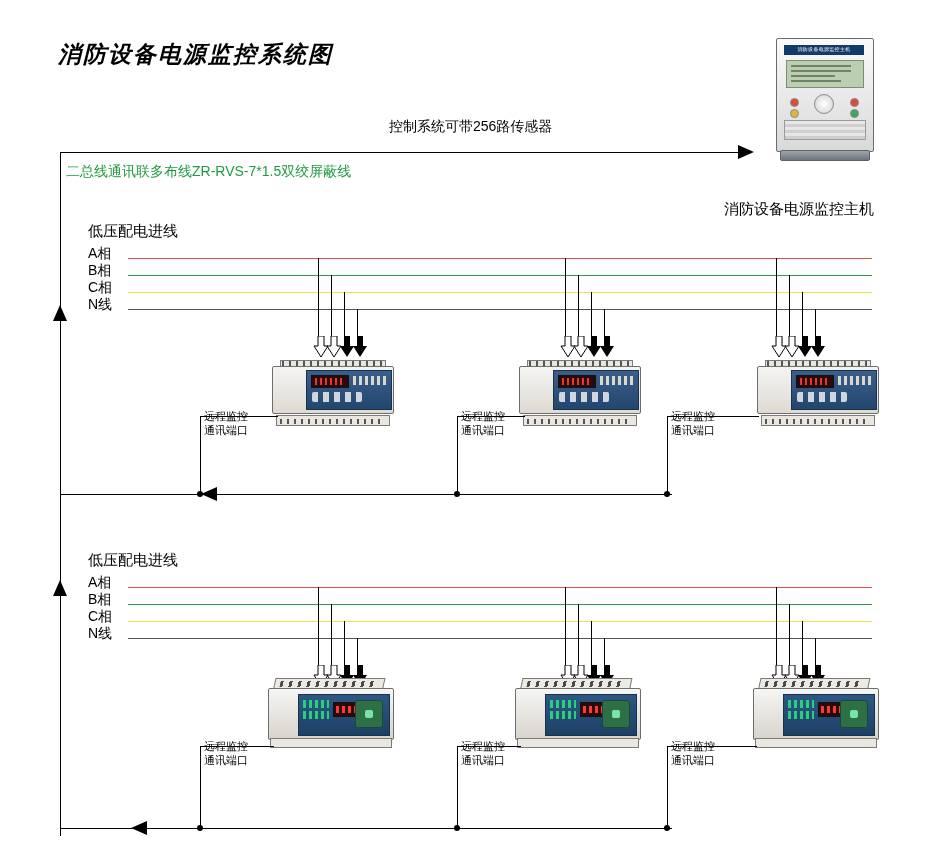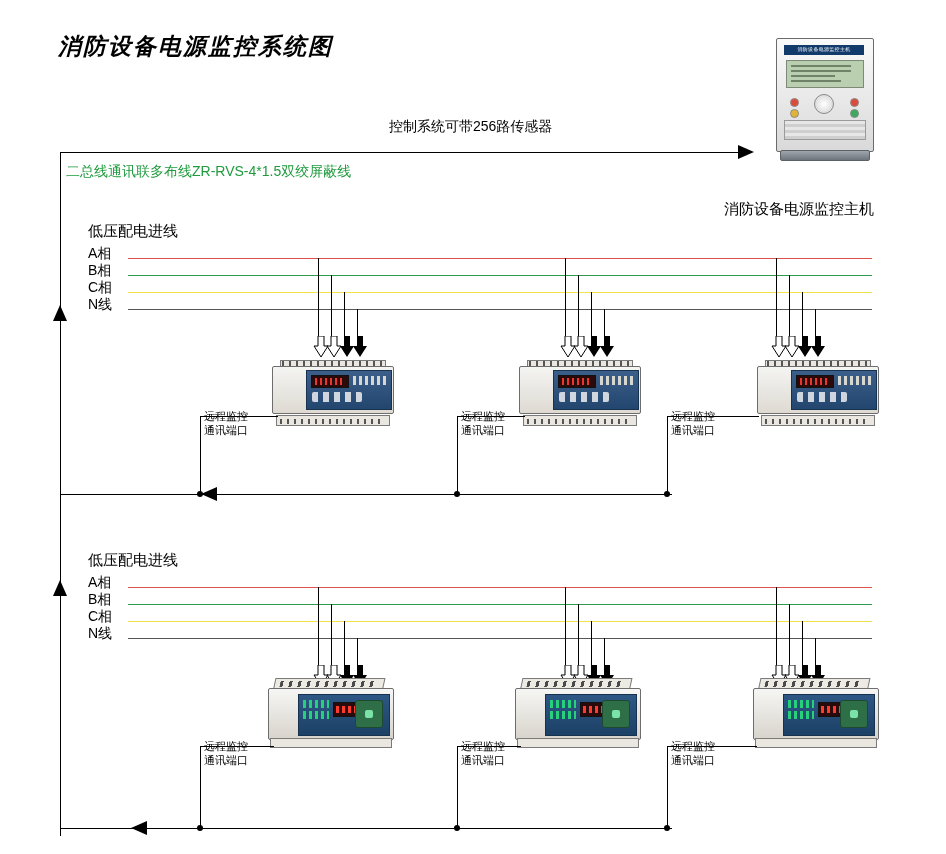--- a/index.html
+++ b/index.html
@@ -18,21 +18,21 @@
     overflow: hidden;
     background: #fff;
   }
   .txt {
     position: absolute;
     white-space: nowrap;
     line-height: 1.15;
   }
   #title {
     left: 58px;
-    top: 34px;
+    top: 42px;
     font-family: "Liberation Serif", serif;
     font-weight: bold;
     font-style: italic;
     font-size: 23px;
     letter-spacing: 2px;
   }
   .label-16 { font-size: 15px; }
   .label-15 { font-size: 14px; }
   .green { color: #1f9b3e; }
 
@@ -340,21 +340,21 @@
     <div class="btn" style="left:74px; top:60px; background:#d94c3d;"></div>
     <div class="btn" style="left:74px; top:71px; background:#3fa85c;"></div>
     <div class="bars"></div>
     <div class="base"></div>
   </div>
   <div class="txt label-16" style="left:724px; top:200px;">消防设备电源监控主机</div>
 
   <div class="ln h" style="left:60px; top:152px; width:682px;"></div>
   <div class="arrow-right" style="left:738px; top:145px;"></div>
   <div class="txt label-15" style="left:389px; top:118px;">控制系统可带256路传感器</div>
-  <div class="txt label-15 green" style="left:66px; top:163px;">二总线通讯联多布线ZR-RVS-4*1.5双绞屏蔽线</div>
+  <div class="txt label-15 green" style="left:66px; top:163px;">二总线通讯联多布线ZR-RVS-7*1.5双绞屏蔽线</div>
 
   <div class="ln v" style="left:60px; top:152px; height:684px;"></div>
   <div class="arrow-up" style="left:53px; top:305px;"></div>
   <div class="arrow-up" style="left:53px; top:580px;"></div>
 
   <div class="txt label-16" style="left:88px; top:222px;">低压配电进线</div>
 
   <div class="txt label-15" style="left:88px; top:245px;">A相</div>
   <div class="txt label-15" style="left:88px; top:262px;">B相</div>
   <div class="txt label-15" style="left:88px; top:279px;">C相</div>

